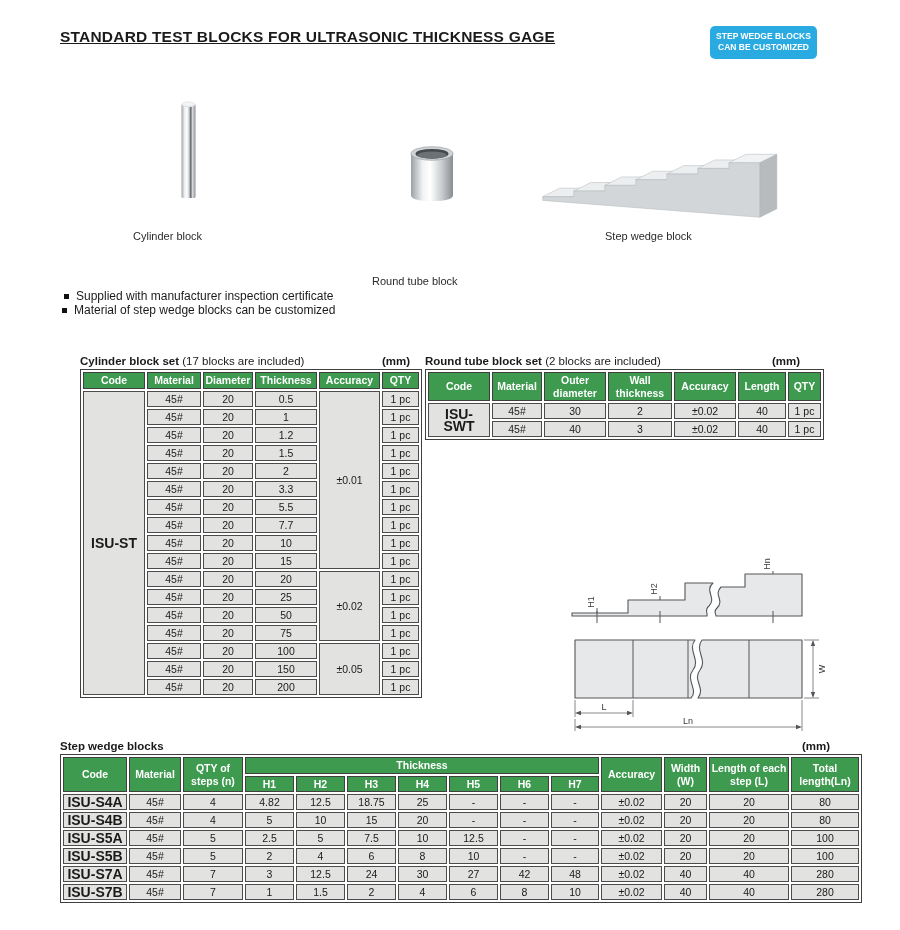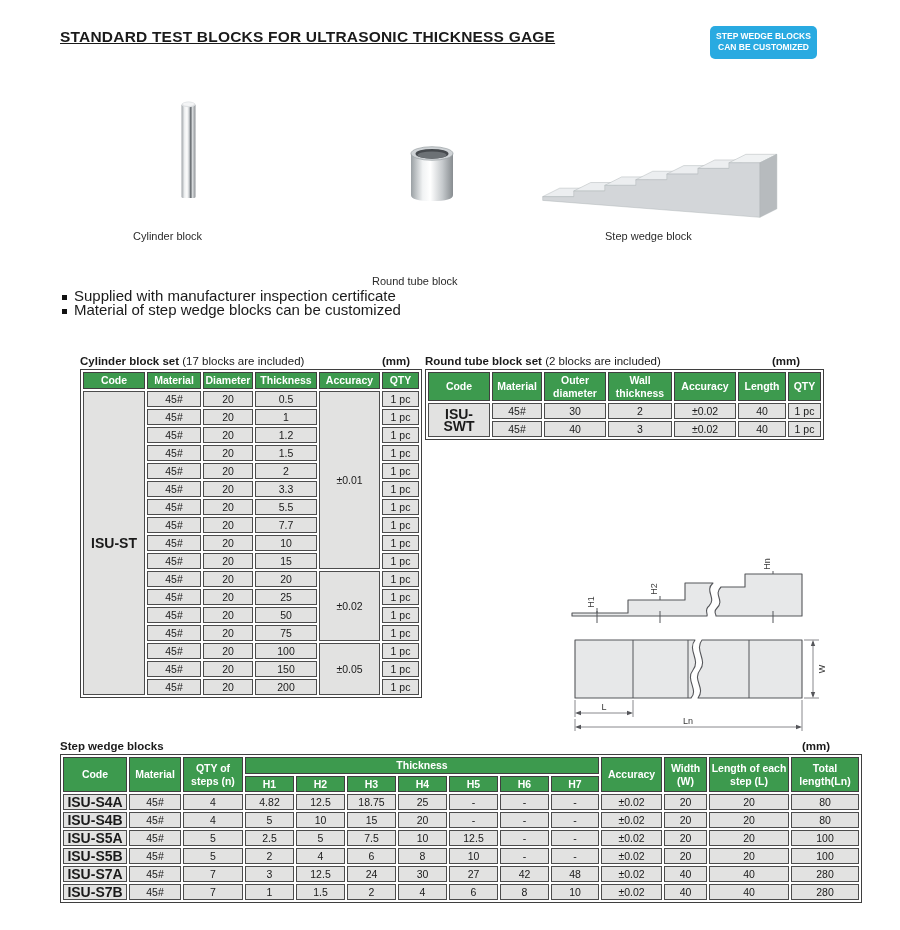--- a/index.html
+++ b/index.html
@@ -5,21 +5,21 @@
   html,body{margin:0;padding:0;background:#fff;}
   .page{position:relative;width:900px;height:930px;background:#fff;overflow:hidden;
         font-family:"Liberation Sans",sans-serif;color:#1a1a1a;
         --header-green:#3d9a4e;--badge-blue:#29aae1;--cell-gray:#e2e2e1;--border-dark:#3f3f3f;}
   .abs{position:absolute;}
   .doc-title{left:60px;top:28px;font-size:15.5px;font-weight:bold;letter-spacing:.2px;text-decoration:underline;}
   .badge{left:710px;top:26px;width:97px;background:var(--badge-blue);color:#fff;
          font-size:8.5px;font-weight:bold;text-align:center;line-height:1.35;
          padding:5px 5px;border-radius:5px;}
   .fig-label{font-size:11px;color:#2b2b2b;}
-  .bullets{left:62px;top:289px;font-size:15px;line-height:14px;}
+  .bullets{left:62px;top:289px;font-size:12px;line-height:14px;text-align:center;}
   .bullet-row{white-space:nowrap;}
   .bullet-sq{display:inline-block;width:5px;height:5px;background:#111;margin-right:7px;vertical-align:1px;}
   .section{position:absolute;}
   .sec-title{display:flex;justify-content:space-between;align-items:flex-end;
              font-size:11.5px;margin-bottom:2px;}
   .sec-title .t-bold{font-weight:bold;}
   table.dt{border-collapse:separate;border-spacing:2px;background:#fff;
            border:1px solid var(--border-dark);table-layout:fixed;width:100%;}
   .dt th{background:var(--header-green);color:#fff;font-weight:bold;font-size:10.5px;
          border:1px solid var(--border-dark);padding:1px 0;line-height:1.2;

